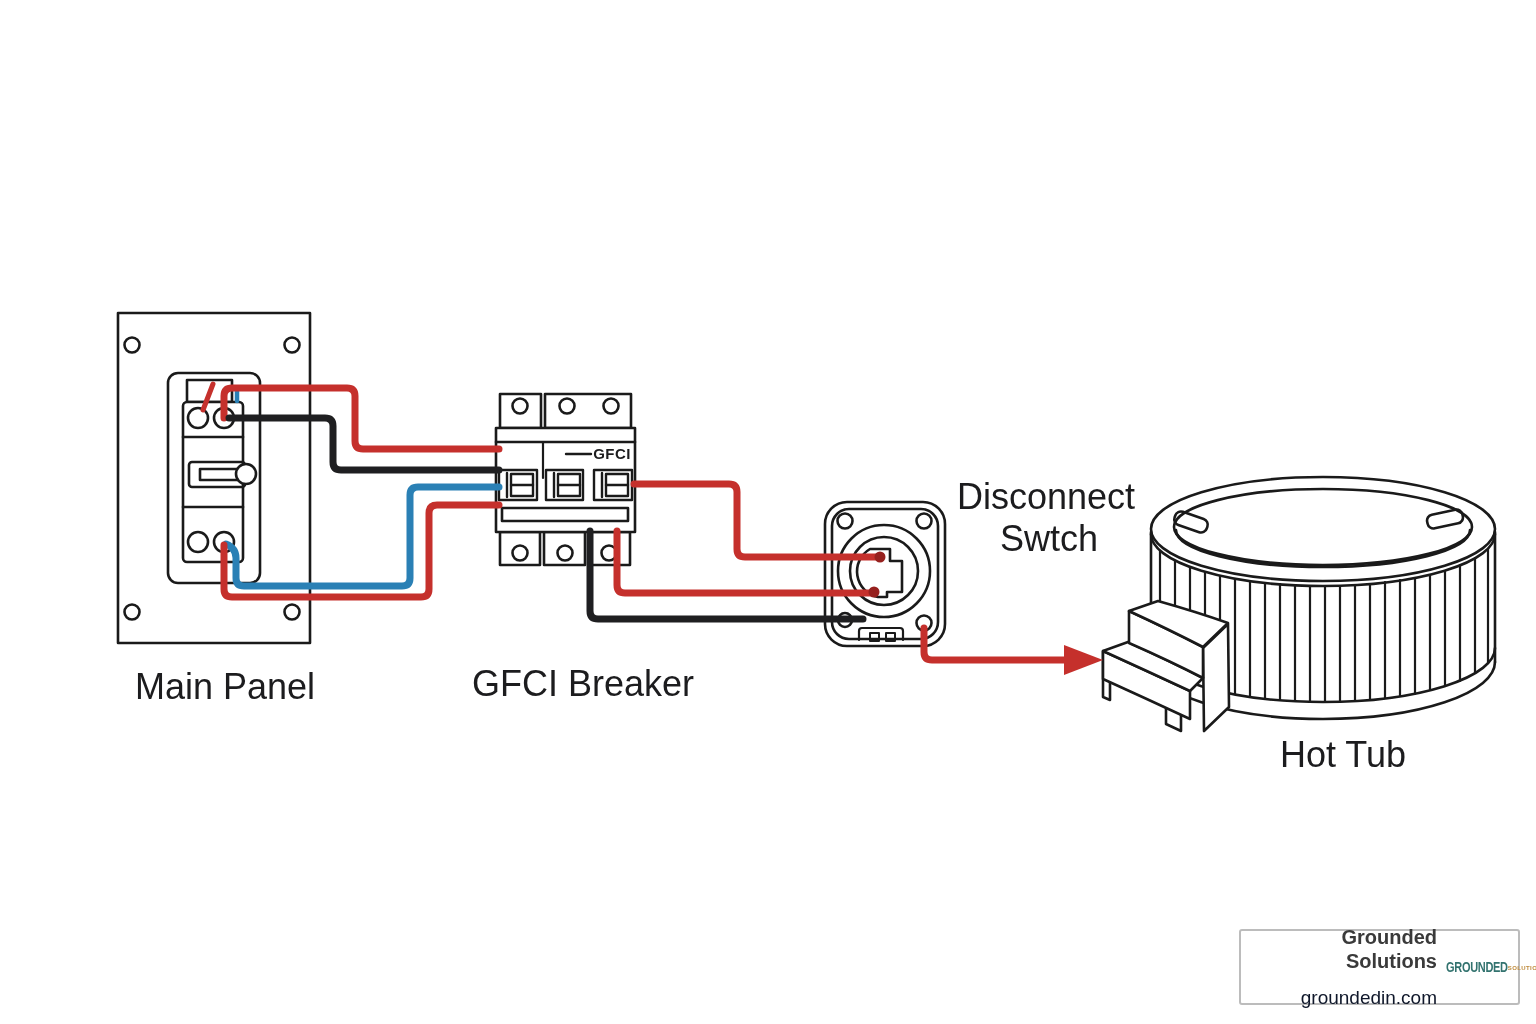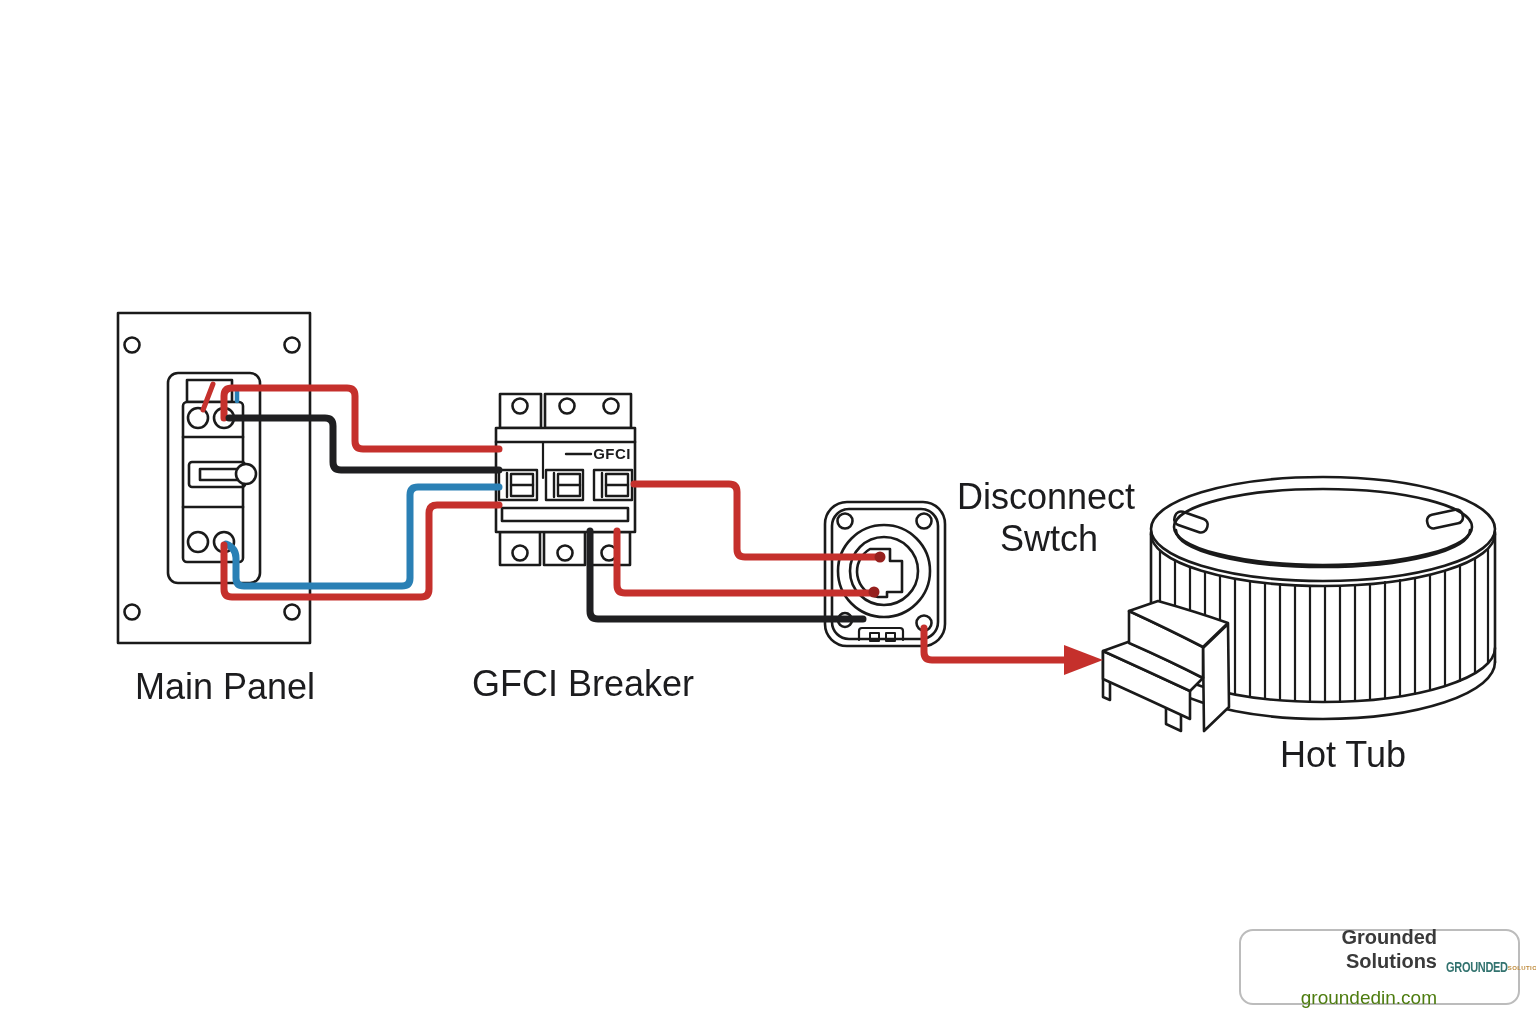--- a/index.html
+++ b/index.html
@@ -4,26 +4,26 @@
 <style>
   html,body{margin:0;padding:0;background:#ffffff;}
   body{width:1536px;height:1024px;position:relative;overflow:hidden;
        font-family:"Liberation Sans", sans-serif;}
   .stage{position:absolute;left:0;top:0;width:1536px;height:1024px;}
   svg text{font-family:"Liberation Sans", sans-serif;fill:#1c1c1e;}
   .diagram-label{font-size:36px;}
   .chip-label{font-size:15px;font-weight:bold;letter-spacing:.5px;}
   
   .brand-card{position:absolute;left:1239px;top:929px;width:281px;height:76px;
-      background:#fff;border:2px solid #bcbcbc;border-radius:14px;
+      background:#fff;border:2px solid #bcbcbc;border-radius:3px;
       display:flex;align-items:center;justify-content:flex-end;
       gap:9px;padding:0 10px;box-sizing:border-box;}
   .brand-text{text-align:right;line-height:1.2;}
   .brand-name{font-size:20px;font-weight:bold;color:#3a3a3a;}
-  .brand-site{font-size:19px;color:#4d7c0f;margin-top:14px;}
+  .brand-site{font-size:19px;color:#0f172a;margin-top:14px;}
   .brand-logo{width:62px;display:flex;align-items:center;line-height:1;}
   .logo-word1{font-size:11px;font-weight:bold;color:#33736f;letter-spacing:-.3px;transform:scaleY(1.25);margin-top:1px;}
   .logo-word2{font-size:6px;font-weight:bold;color:#bf8a3a;letter-spacing:.4px;margin-top:2px;}
   .logo-word3{font-size:6px;font-weight:bold;color:#bf8a3a;letter-spacing:.3px;margin-top:1px;}
 </style>
 </head>
 <body>
 
 <div class="stage">
 <svg width="1536" height="1024" viewBox="0 0 1536 1024" fill="none" stroke-linecap="round" stroke-linejoin="round">

